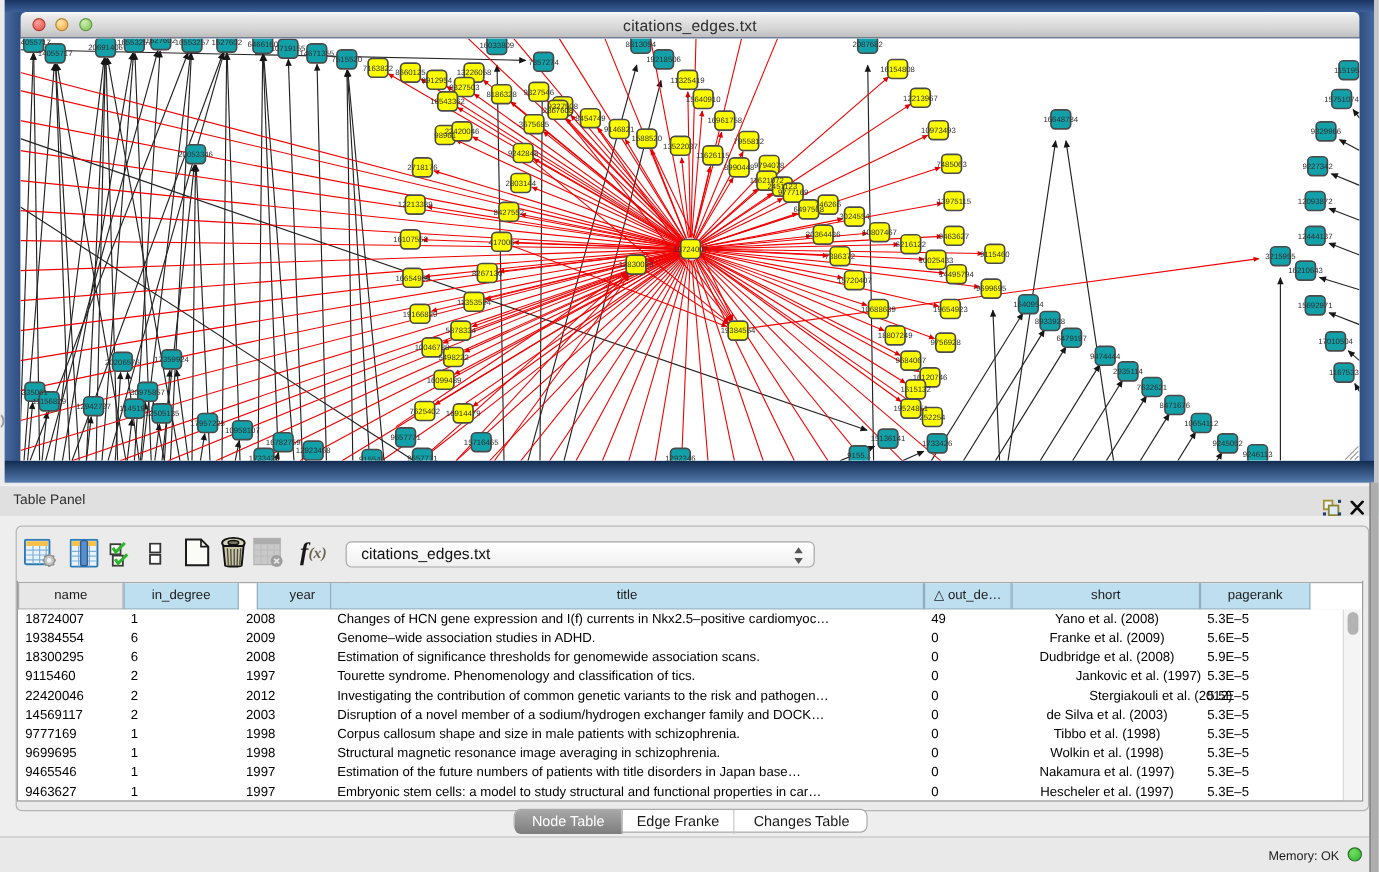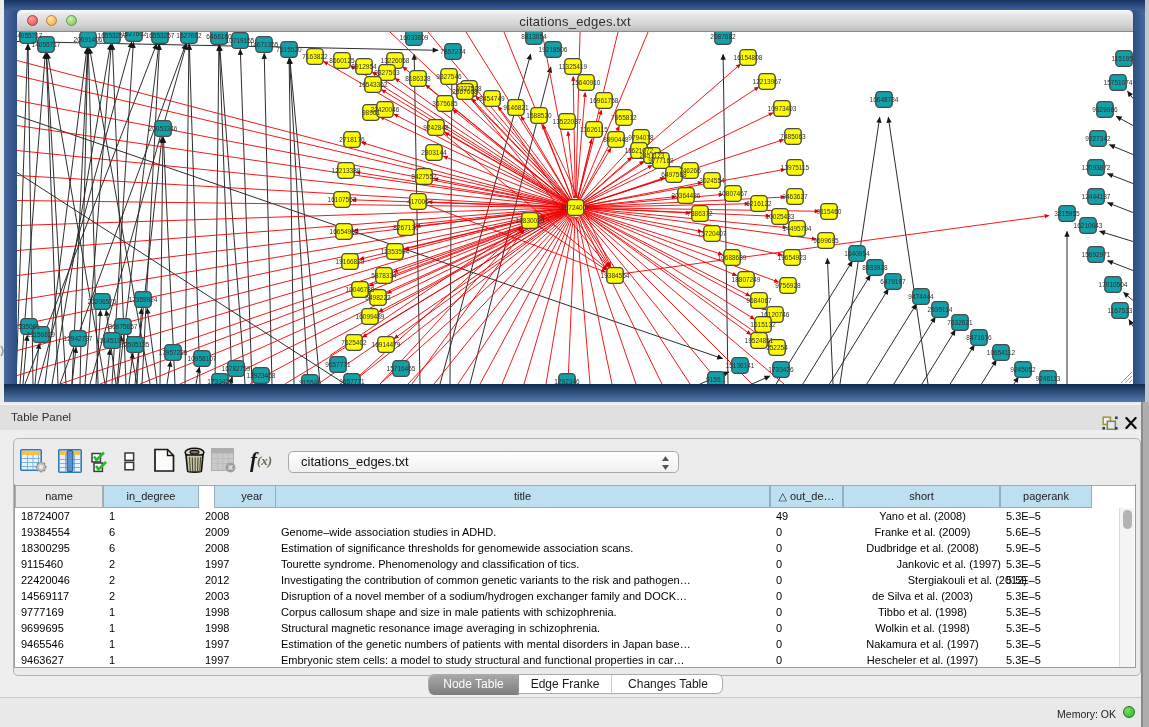--- a/index.html
+++ b/index.html
@@ -666,20 +666,21 @@
     <div class="th" style="left:200px;top:47px;width:76px">year</div>
     <div class="th" style="left:261px;top:47px;width:495px">title</div>
     <div class="th" style="left:756px;top:47px;width:73px">△ out_de…</div>
     <div class="th" style="left:829px;top:47px;width:157px">short</div>
     <div class="th" style="left:986px;top:47px;width:92px">pagerank</div>
     <div id="tbody">
 <div class="tr" style="top:0px">
           <span style="left:6px">18724007</span>
           <span style="left:94px">1</span>
           <span style="left:190px">2008</span>
+          <span style="left:266px">Changes of HCN gene expression and I(f) currents in Nkx2.5–positive cardiomyoc…</span>
           <span style="left:761px">49</span>
           <span style="left:829px;width:157px;text-align:center">Yano et al. (2008)</span>
           <span style="left:991px">5.3E–5</span>
         </div>
 <div class="tr" style="top:16px">
           <span style="left:6px">19384554</span>
           <span style="left:94px">6</span>
           <span style="left:190px">2009</span>
           <span style="left:266px">Genome–wide association studies in ADHD.</span>
           <span style="left:761px">0</span>
@@ -737,21 +738,21 @@
           <span style="left:190px">1998</span>
           <span style="left:266px">Structural magnetic resonance image averaging in schizophrenia.</span>
           <span style="left:761px">0</span>
           <span style="left:829px;width:157px;text-align:center">Wolkin et al. (1998)</span>
           <span style="left:991px">5.3E–5</span>
         </div>
 <div class="tr" style="top:128px">
           <span style="left:6px">9465546</span>
           <span style="left:94px">1</span>
           <span style="left:190px">1997</span>
-          <span style="left:266px">Estimation of the genetic numbers of patients with mental disorders in Japan base…</span>
+          <span style="left:266px">Estimation of the future numbers of patients with title disorders in Japan base…</span>
           <span style="left:761px">0</span>
           <span style="left:829px;width:157px;text-align:center">Nakamura et al. (1997)</span>
           <span style="left:991px">5.3E–5</span>
         </div>
 <div class="tr" style="top:144px">
           <span style="left:6px">9463627</span>
           <span style="left:94px">1</span>
           <span style="left:190px">1997</span>
           <span style="left:266px">Embryonic stem cells: a model to study structural and functional properties in car…</span>
           <span style="left:761px">0</span>

